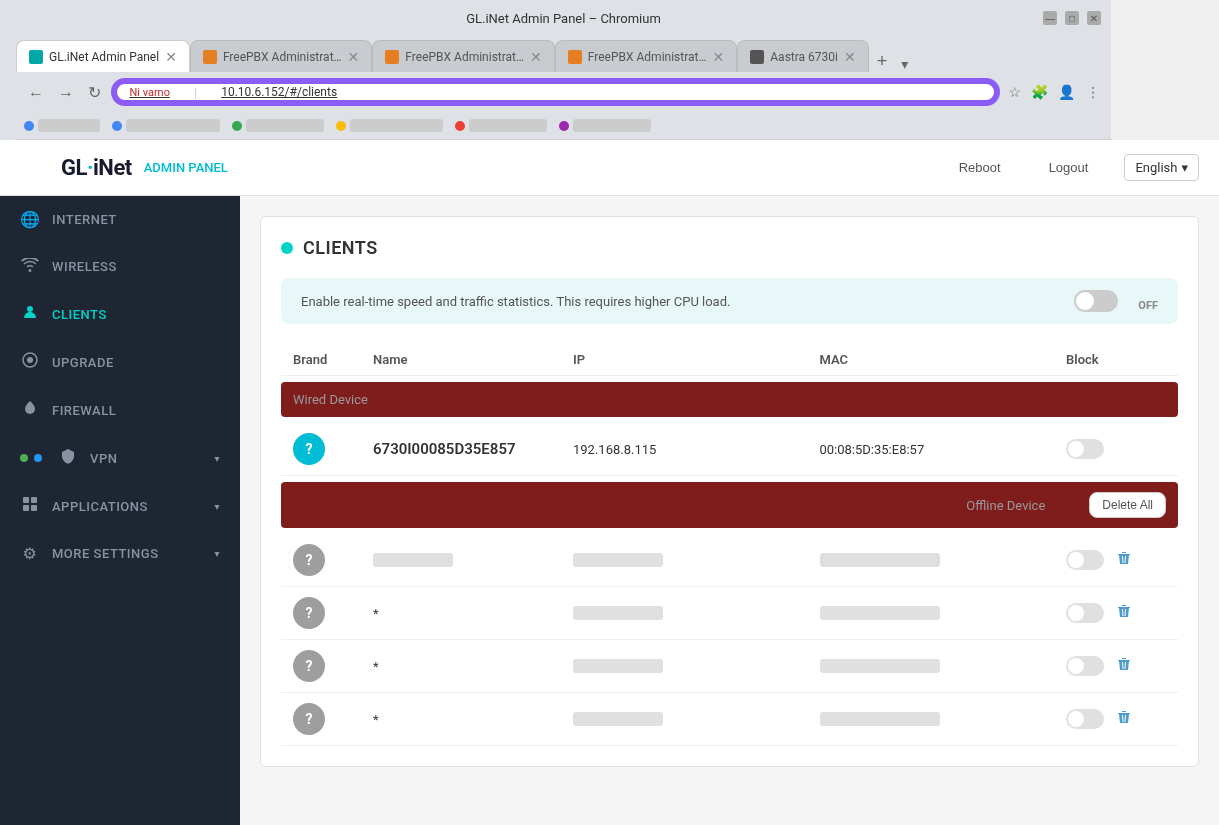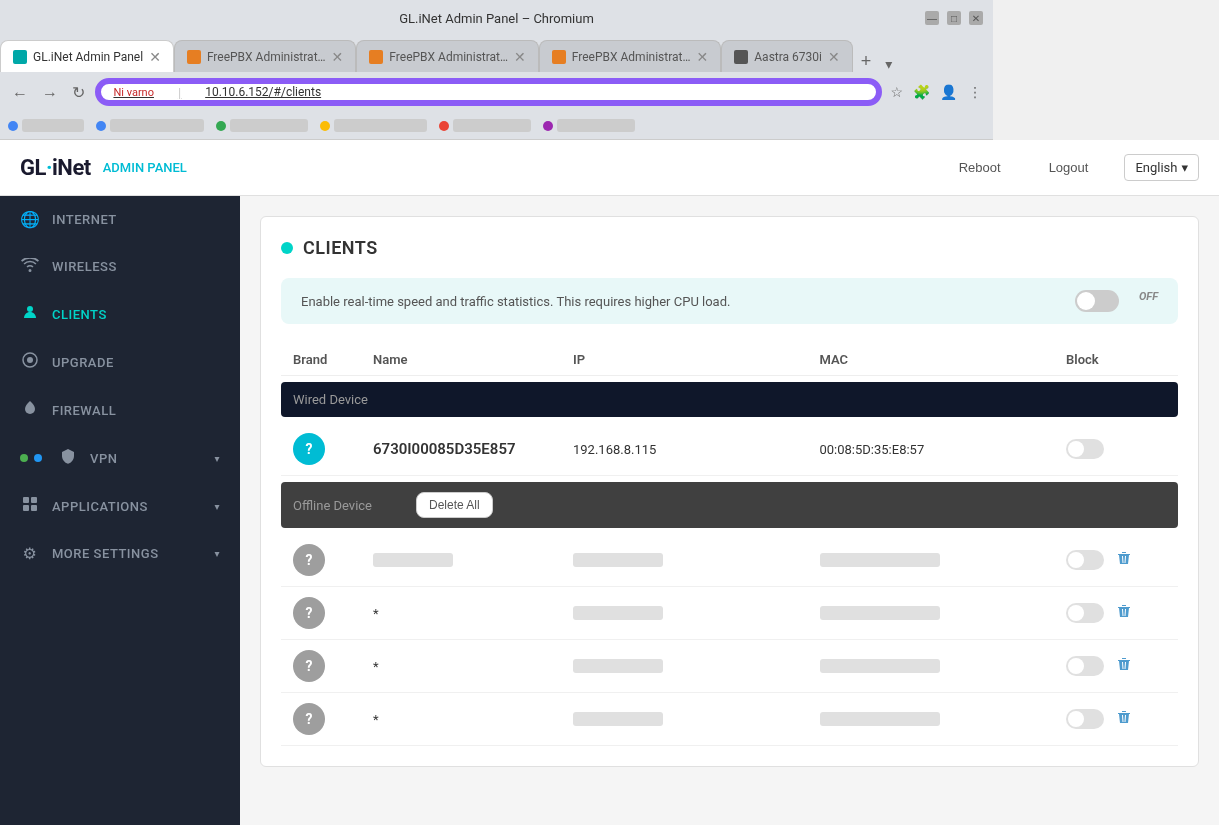--- a/index.html
+++ b/index.html
@@ -1,19 +1,19 @@
 <!DOCTYPE html>
 <html><head>
   <meta charset="utf-8">
   <style>
     * { box-sizing: border-box; margin: 0; padding: 0; }
     body { font-family: -apple-system, BlinkMacSystemFont, 'Segoe UI', Roboto, sans-serif; background: #f0f0f0; font-size: 13px; }
 
     
-    .browser-chrome { background: #dee1e6; width: 993px; }
+    .browser-chrome { background: #dee1e6; width: 1111px; padding-left: 16px; }
     .title-bar { background: #dee1e6; text-align: center; padding: 6px; font-size: 13px; color: #333; height: 36px; display: flex; align-items: center; justify-content: center; position: relative; }
     .title-bar-controls { position: absolute; right: 10px; display: flex; gap: 8px; align-items: center; }
     .title-bar-btn { width: 14px; height: 14px; border-radius: 2px; border: none; background: #aaa; cursor: pointer; font-size: 10px; display: flex; align-items: center; justify-content: center; color: #555; }
 
     
     .tabs-bar { background: #dee1e6; display: flex; align-items: flex-end; padding: 0 0 0 0; height: 36px; }
     .tab { display: flex; align-items: center; gap: 6px; padding: 0 12px; height: 32px; background: #fff; border-radius: 8px 8px 0 0; font-size: 12px; color: #333; cursor: pointer; max-width: 220px; overflow: hidden; white-space: nowrap; border: 1px solid #ccc; border-bottom: none; }
     .tab.inactive { background: #c8cbd0; border: 1px solid #bbb; border-bottom: none; color: #555; }
     .tab-favicon { width: 14px; height: 14px; background: #4285f4; border-radius: 2px; display: inline-block; flex-shrink: 0; }
     .tab-favicon.glinet { background: #00a8a8; }
@@ -35,21 +35,21 @@
     
     .bookmarks-bar { background: #dee1e6; display: flex; align-items: center; padding: 2px 8px; gap: 12px; height: 28px; border-bottom: 1px solid #ccc; overflow: hidden; }
     .bookmark-item { font-size: 11px; color: #444; cursor: pointer; display: flex; align-items: center; gap: 4px; white-space: nowrap; }
     .bookmark-dot { width: 10px; height: 10px; border-radius: 50%; background: #aaa; display: inline-block; }
 
     
     .app-layout { display: flex; height: calc(825px - 140px); }
 
     
     .app-header { background: #fff; display: flex; align-items: center; padding: 0 20px; height: 56px; border-bottom: 1px solid #e0e0e0; }
-    .logo-area { display: flex; align-items: center; gap: 8px; }
+    .logo-area { display: flex; align-items: center; gap: 8px; margin-left: 41px; }
     .logo-text { font-size: 22px; font-weight: bold; color: #1a1a2e; letter-spacing: -0.5px; }
     .logo-dot { color: #00bcd4; }
     .admin-panel-label { font-size: 13px; color: #00bcd4; font-weight: 500; margin-left: 4px; }
     .header-actions { margin-left: auto; display: flex; align-items: center; gap: 24px; }
     .header-btn { background: none; border: none; cursor: pointer; font-size: 13px; color: #555; padding: 6px 12px; border-radius: 4px; }
     .lang-select { border: 1px solid #ccc; border-radius: 4px; padding: 5px 10px; font-size: 13px; color: #333; background: #fff; cursor: pointer; display: flex; align-items: center; gap: 4px; }
 
     
     .sidebar { width: 240px; background: #1e2533; display: flex; flex-direction: column; flex-shrink: 0; overflow-y: auto; }
     .sidebar-item { display: flex; align-items: center; gap: 12px; padding: 14px 20px; color: #8892a0; cursor: pointer; font-size: 13px; font-weight: 500; letter-spacing: 0.5px; }
@@ -65,41 +65,41 @@
 
     
     .content-card { background: #fff; border-radius: 6px; border: 1px solid #e0e0e0; padding: 20px; }
     .card-header { display: flex; align-items: center; gap: 10px; margin-bottom: 20px; }
     .card-header-dot { width: 12px; height: 12px; border-radius: 50%; background: #00d4c8; }
     .card-title { font-size: 18px; font-weight: 600; color: #333; letter-spacing: 0.5px; }
 
     
     .stats-banner { background: #e8f8f8; border-radius: 8px; padding: 12px 20px; display: flex; align-items: center; justify-content: space-between; margin-bottom: 20px; }
     .stats-text { font-size: 13px; color: #555; }
-    .toggle-switch { display: flex; align-items: flex-start; gap: 20px; font-style: italic; }
+    .toggle-switch { display: flex; align-items: flex-end; gap: 20px; }
     .toggle { width: 44px; height: 22px; background: #ccc; border-radius: 11px; position: relative; cursor: pointer; }
     .toggle-knob { width: 18px; height: 18px; background: #fff; border-radius: 50%; position: absolute; top: 2px; left: 2px; transition: left 0.2s; }
     .toggle-label { font-size: 11px; color: #888; font-weight: bold; }
 
     
     .table-header { display: grid; grid-template-columns: 80px 200px 1fr 1fr 100px; padding: 8px 12px; font-weight: 600; font-size: 13px; color: #555; border-bottom: 1px solid #eee; }
-    .section-label { padding: 10px 12px; font-size: 13px; color: #999; background: #0f172a; border-radius: 4px; margin: 6px 0; }
+    .section-label { padding: 10px 12px; font-size: 13px; color: #999; background: #7f1d1d; border-radius: 4px; margin: 6px 0; }
     .device-row { display: grid; grid-template-columns: 80px 200px 1fr 1fr 100px; padding: 10px 12px; align-items: center; border-bottom: 1px solid #f0f0f0; }
     .device-icon { width: 32px; height: 32px; border-radius: 50%; background: #00bcd4; display: flex; align-items: center; justify-content: center; color: #fff; font-size: 14px; font-weight: bold; }
     .device-icon.offline { background: #9e9e9e; }
     .device-name { font-size: 15px; font-weight: 600; color: #333; }
     .device-ip { font-size: 13px; color: #333; }
     .device-mac { font-size: 13px; color: #333; }
 
     .row-actions { display: flex; align-items: center; gap: 8px; }
     .small-toggle { width: 38px; height: 20px; background: #e0e0e0; border-radius: 10px; position: relative; cursor: pointer; }
     .small-toggle .toggle-knob { width: 16px; height: 16px; background: #fff; border-radius: 50%; position: absolute; top: 2px; left: 2px; }
 
     .delete-btn { background: none; border: none; cursor: pointer; color: #4e9bce; font-size: 16px; padding: 2px 4px; }
-    .section-row { display: flex; align-items: center; justify-content: flex-start; padding: 10px 12px; background: #404040; margin: 6px 0; border-radius: 4px; }
+    .section-row { display: flex; align-items: center; justify-content: flex-end; padding: 10px 12px; background: #7f1d1d; margin: 6px 0; border-radius: 4px; }
     .delete-all-btn { background: #fff; border: 1px solid #ccc; border-radius: 8px; padding: 5px 12px; font-size: 12px; color: #555; cursor: pointer; margin-left: 44px; }
   </style>
 </head>
 <body>
 
 <div class="browser-chrome">
   <div class="title-bar">
     <span>GL.iNet Admin Panel – Chromium</span>
     <div class="title-bar-controls">
       <button class="title-bar-btn">—</button>

